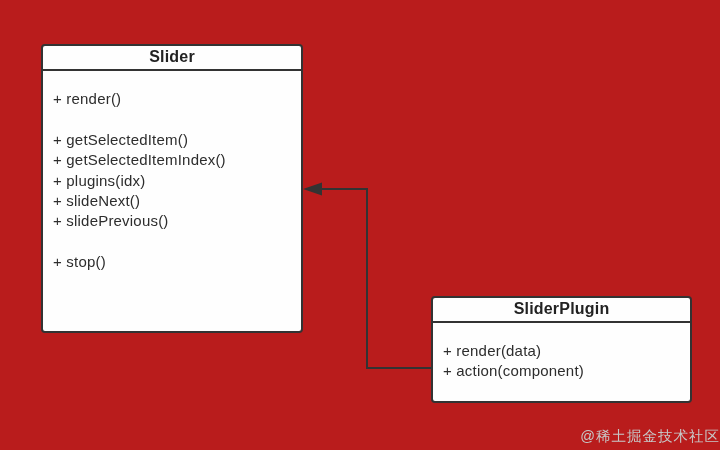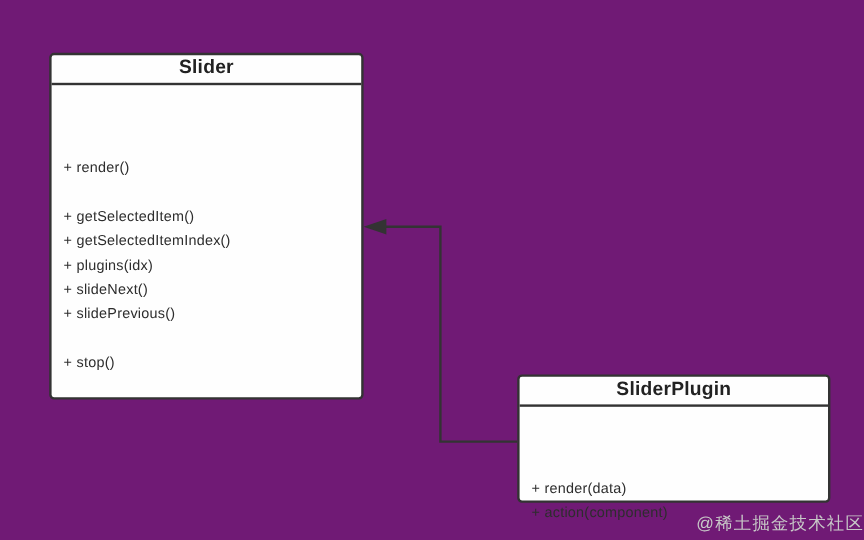--- a/index.html
+++ b/index.html
@@ -5,21 +5,21 @@
   html, body { margin: 0; padding: 0; }
   body {
     width: 720px; height: 450px;
     position: relative;
     background: #fefefe;
     font-family: "Liberation Sans", "DejaVu Sans", sans-serif;
     overflow: hidden;
   }
   .diagram-canvas {
     position: absolute; inset: 0;
-    background: #701a75;
+    background: #b91c1c;
   }
   .class-box {
     position: absolute;
     box-sizing: border-box;
     background: #fefefe;
     border: 2px solid #333333;
     border-radius: 4px;
     z-index: 2;
   }
   .class-title {
@@ -27,29 +27,28 @@
     font-weight: 700;
     font-size: 16px;
     color: #222222;
     text-align: center;
     padding: 2px 0 3px 0;
     border-bottom: 2px solid #333333;
     letter-spacing: 0.2px;
   }
   .method-list {
     padding: 18px 8px 0 10px;
-    font-size: 12px;
+    font-size: 15px;
     line-height: 20.4px;
     color: #2d2d2d;
     letter-spacing: 0.2px;
-    margin-top: 40px;
   }
   .method-item { white-space: pre; }
   #slider-box  { left: 41px;  top: 44px;  width: 262px; height: 289px; }
-  #plugin-box  { left: 431px; top: 312px; width: 261px; height: 107px; }
+  #plugin-box  { left: 431px; top: 296px; width: 261px; height: 107px; }
   .connector-layer {
     position: absolute; inset: 0;
     width: 720px; height: 450px;
     z-index: 1;
     pointer-events: none;
   }
   .watermark {
     position: absolute;
     right: 0; bottom: 4px;
     font-size: 14.5px;

